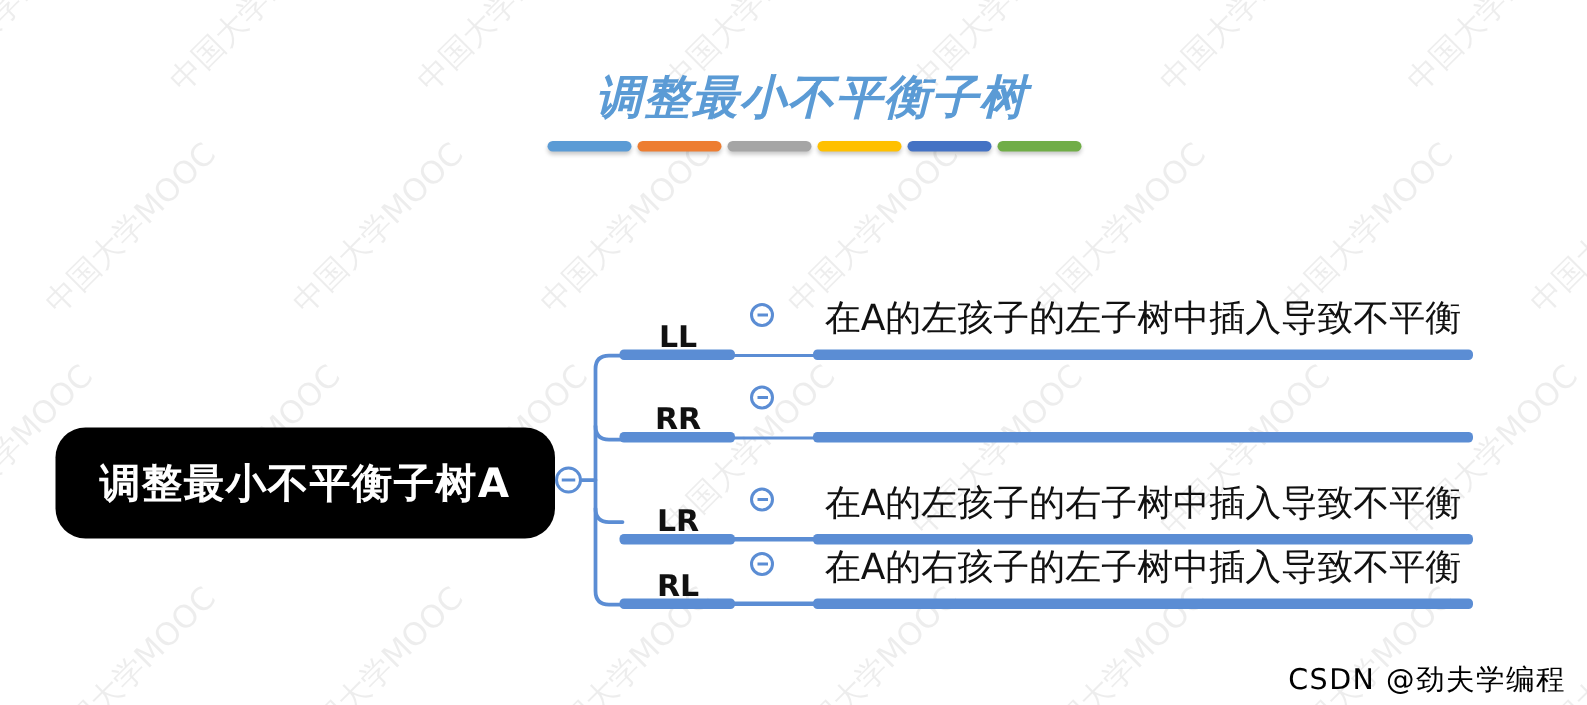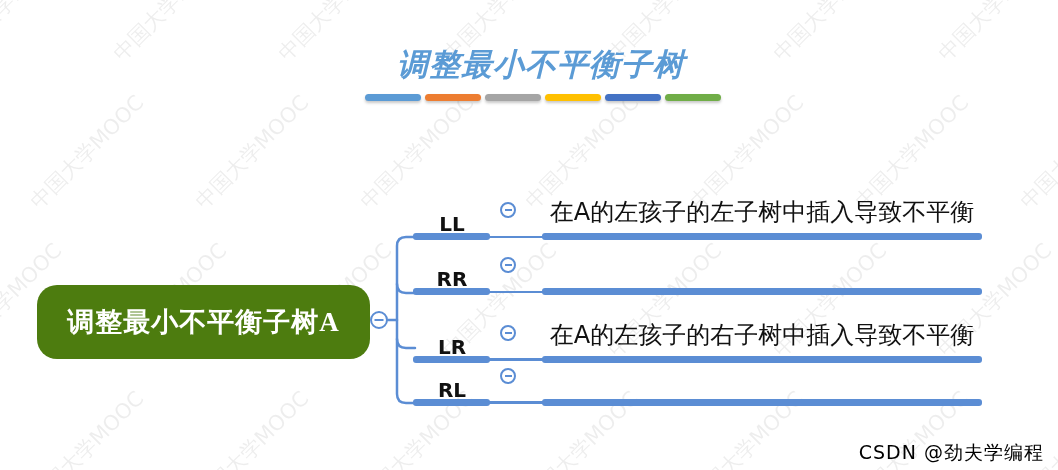--- a/index.html
+++ b/index.html
@@ -198,21 +198,21 @@
     <path id="p-spine" d="M 415 237 H 406 Q 397 237 397 246 V 394 Q 397 403 406 403 H 415" fill="none" stroke-width="2.5" stroke-linecap="round" stroke="#5B8DD4"></path>
     <path id="p-b2" d="M 397 284 Q 397 293 406 293 H 415" fill="none" stroke-width="2.5" stroke-linecap="round" stroke="#5B8DD4"></path>
     <path id="p-b3" d="M 397 339 Q 397 348 406 348 H 415" fill="none" stroke-width="2.5" stroke-linecap="round" stroke="#5B8DD4"></path>
     <path id="p-link" d="M 388 320 H 397" fill="none" stroke-width="2.5" stroke-linecap="round" stroke="#5B8DD4"></path>
     <g id="root-collapse">
       <circle cx="379" cy="320" r="8" fill="#ffffff" stroke-width="2" stroke="#5B8DD4"></circle>
       <line x1="374.5" y1="320" x2="383.5" y2="320" stroke-width="2" stroke="#5B8DD4"></line>
     </g>
   </svg>
 
-  <div class="root-node" id="root-node" style="background: #4d7c0f; color: rgb(255, 255, 255); font-family: Liberation Serif, serif;">
+  <div class="root-node" id="root-node" style="background: #000000; color: rgb(255, 255, 255);">
     <span>调整最小不平衡子树A</span>
   </div>
 
   <div id="rows">
       <div class="row" style="top: 196px;">
     <div class="blabel">LL</div>
     <div class="collapse"></div>
     <div class="bdesc">在A的左孩子的左子树中插入导致不平衡</div>
     <div class="bar-label"></div>
     <div class="bar-link"></div>
@@ -229,20 +229,21 @@
     <div class="blabel">LR</div>
     <div class="collapse"></div>
     <div class="bdesc">在A的左孩子的右子树中插入导致不平衡</div>
     <div class="bar-label"></div>
     <div class="bar-link"></div>
     <div class="bar-desc"></div>
   </div>
       <div class="row" style="top: 361.99px;">
     <div class="blabel">RL</div>
     <div class="collapse"></div>
+    <div class="bdesc">在A的右孩子的左子树中插入导致不平衡</div>
     <div class="bar-label"></div>
     <div class="bar-link"></div>
     <div class="bar-desc"></div>
   </div>
     </div>
 
   <div class="credit">CSDN @劲夫学编程</div>
 </div>
 
 </body></html>

